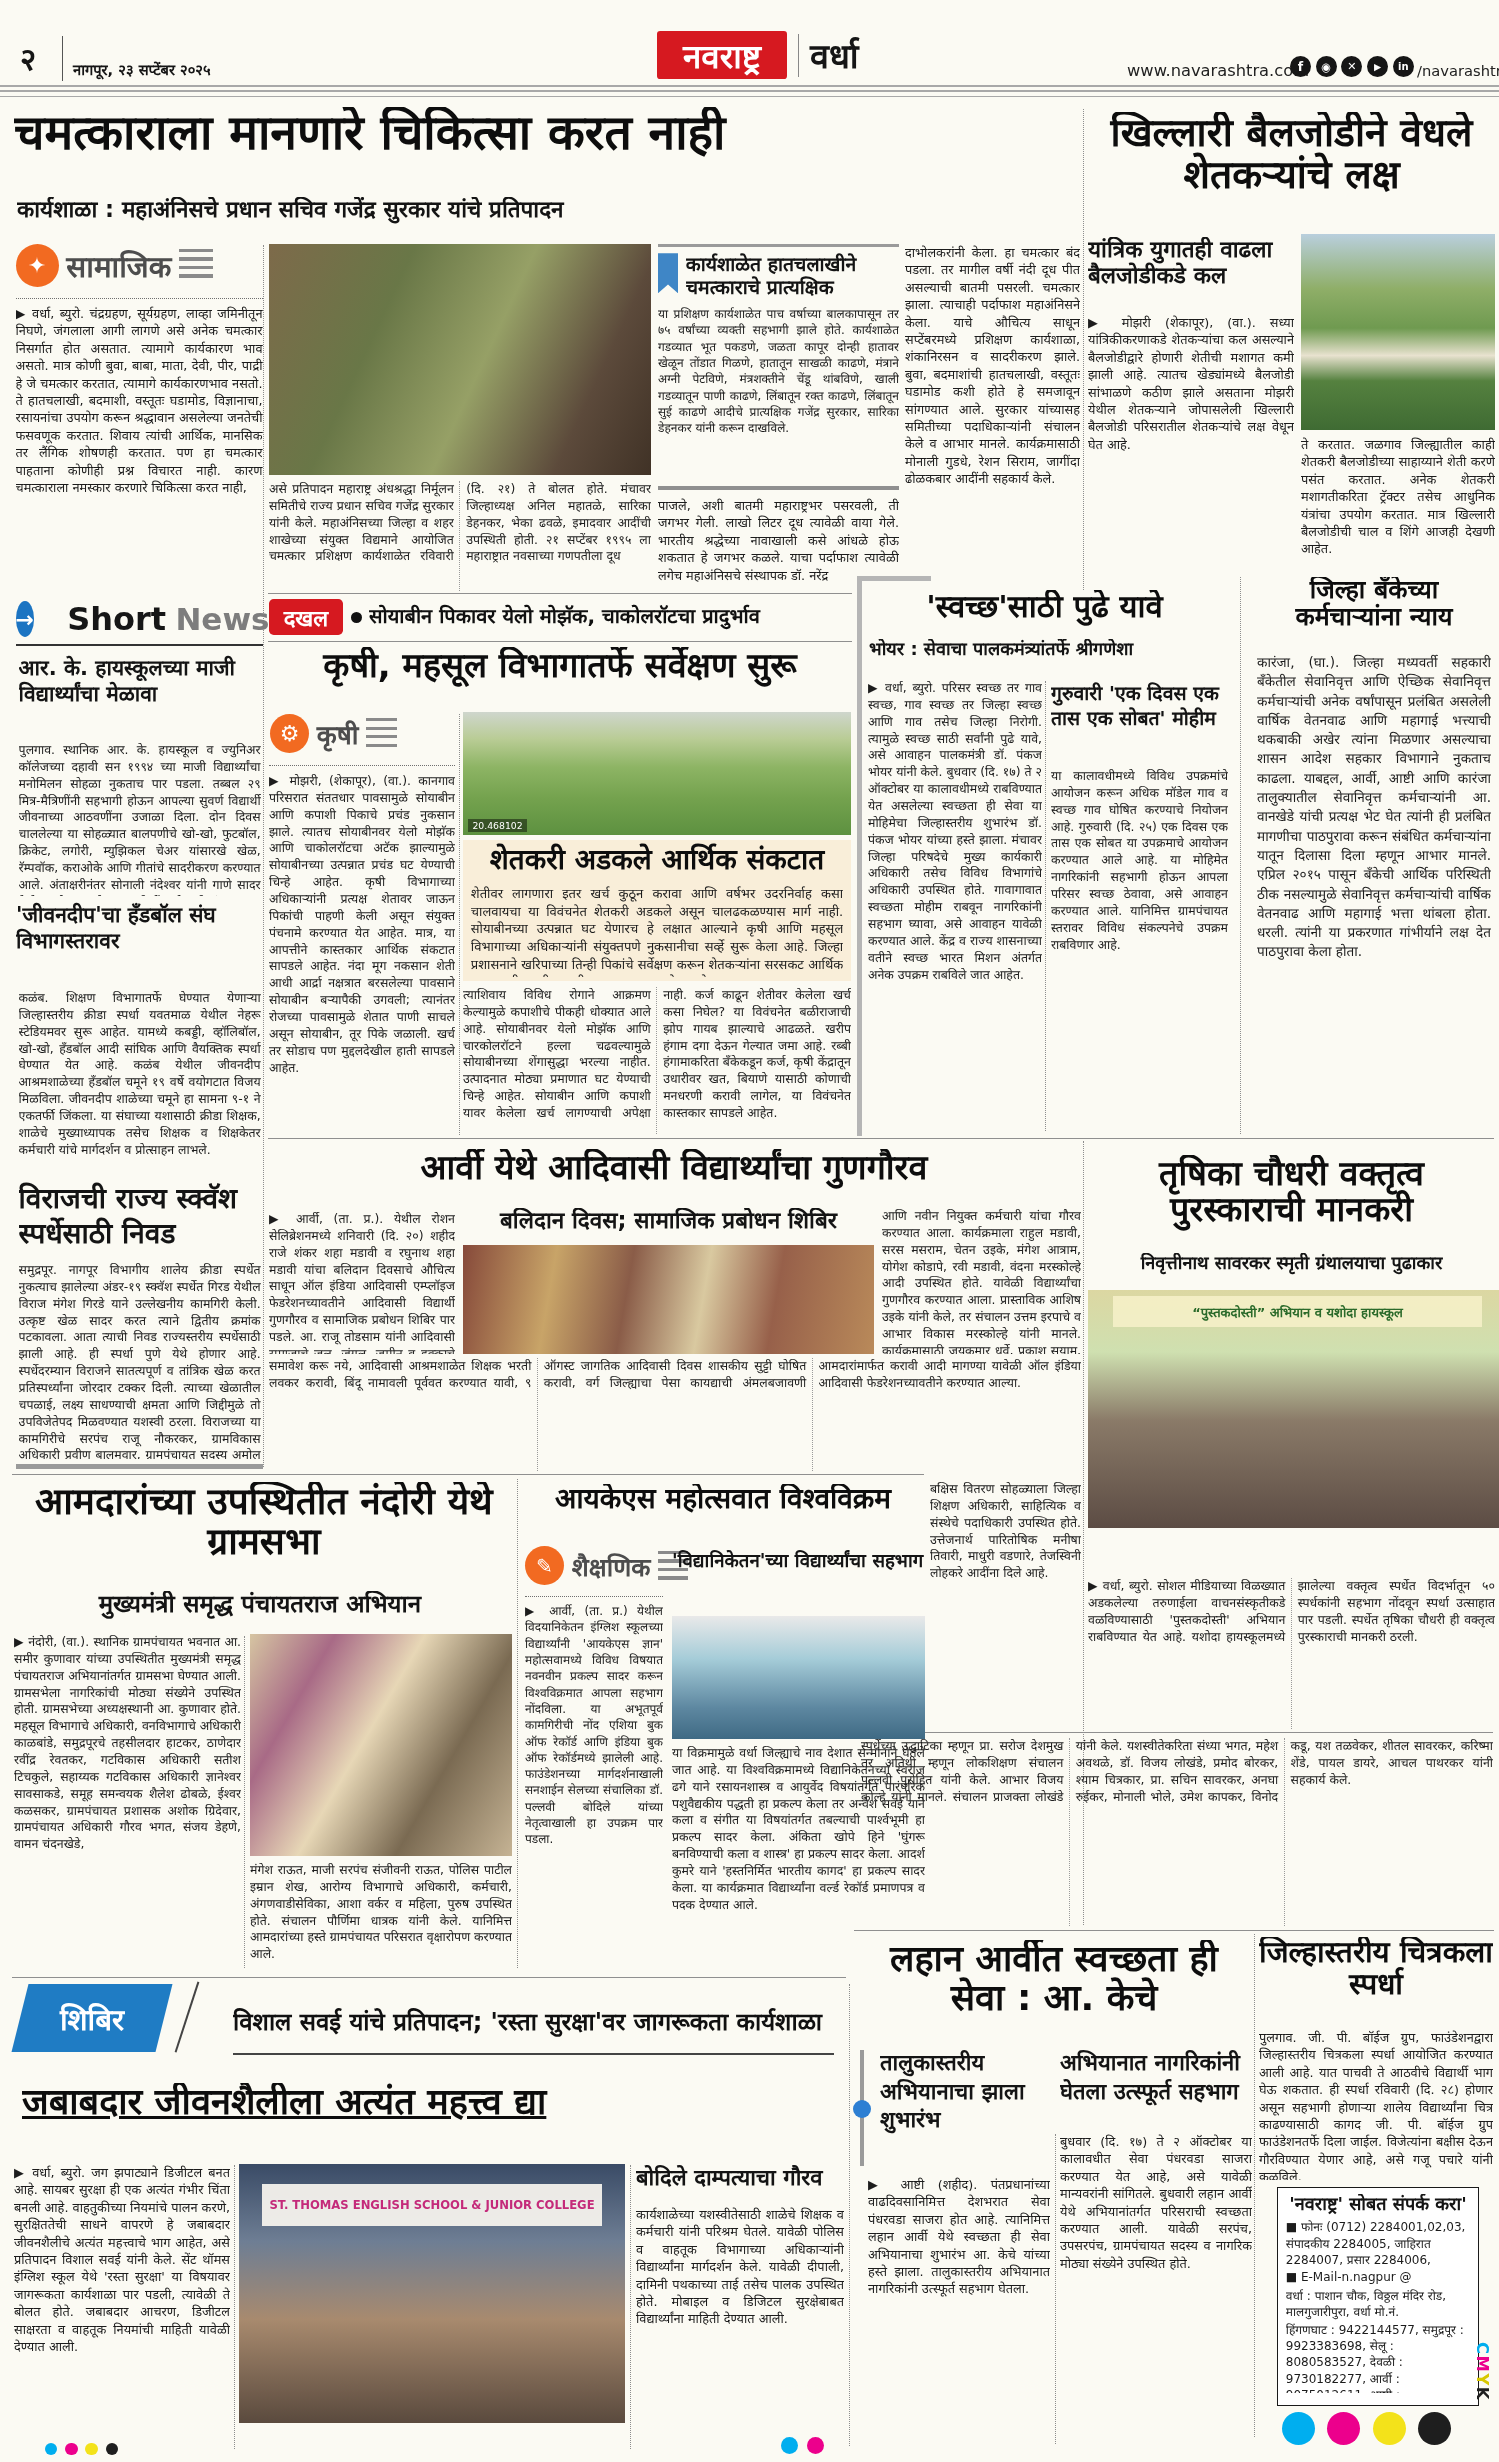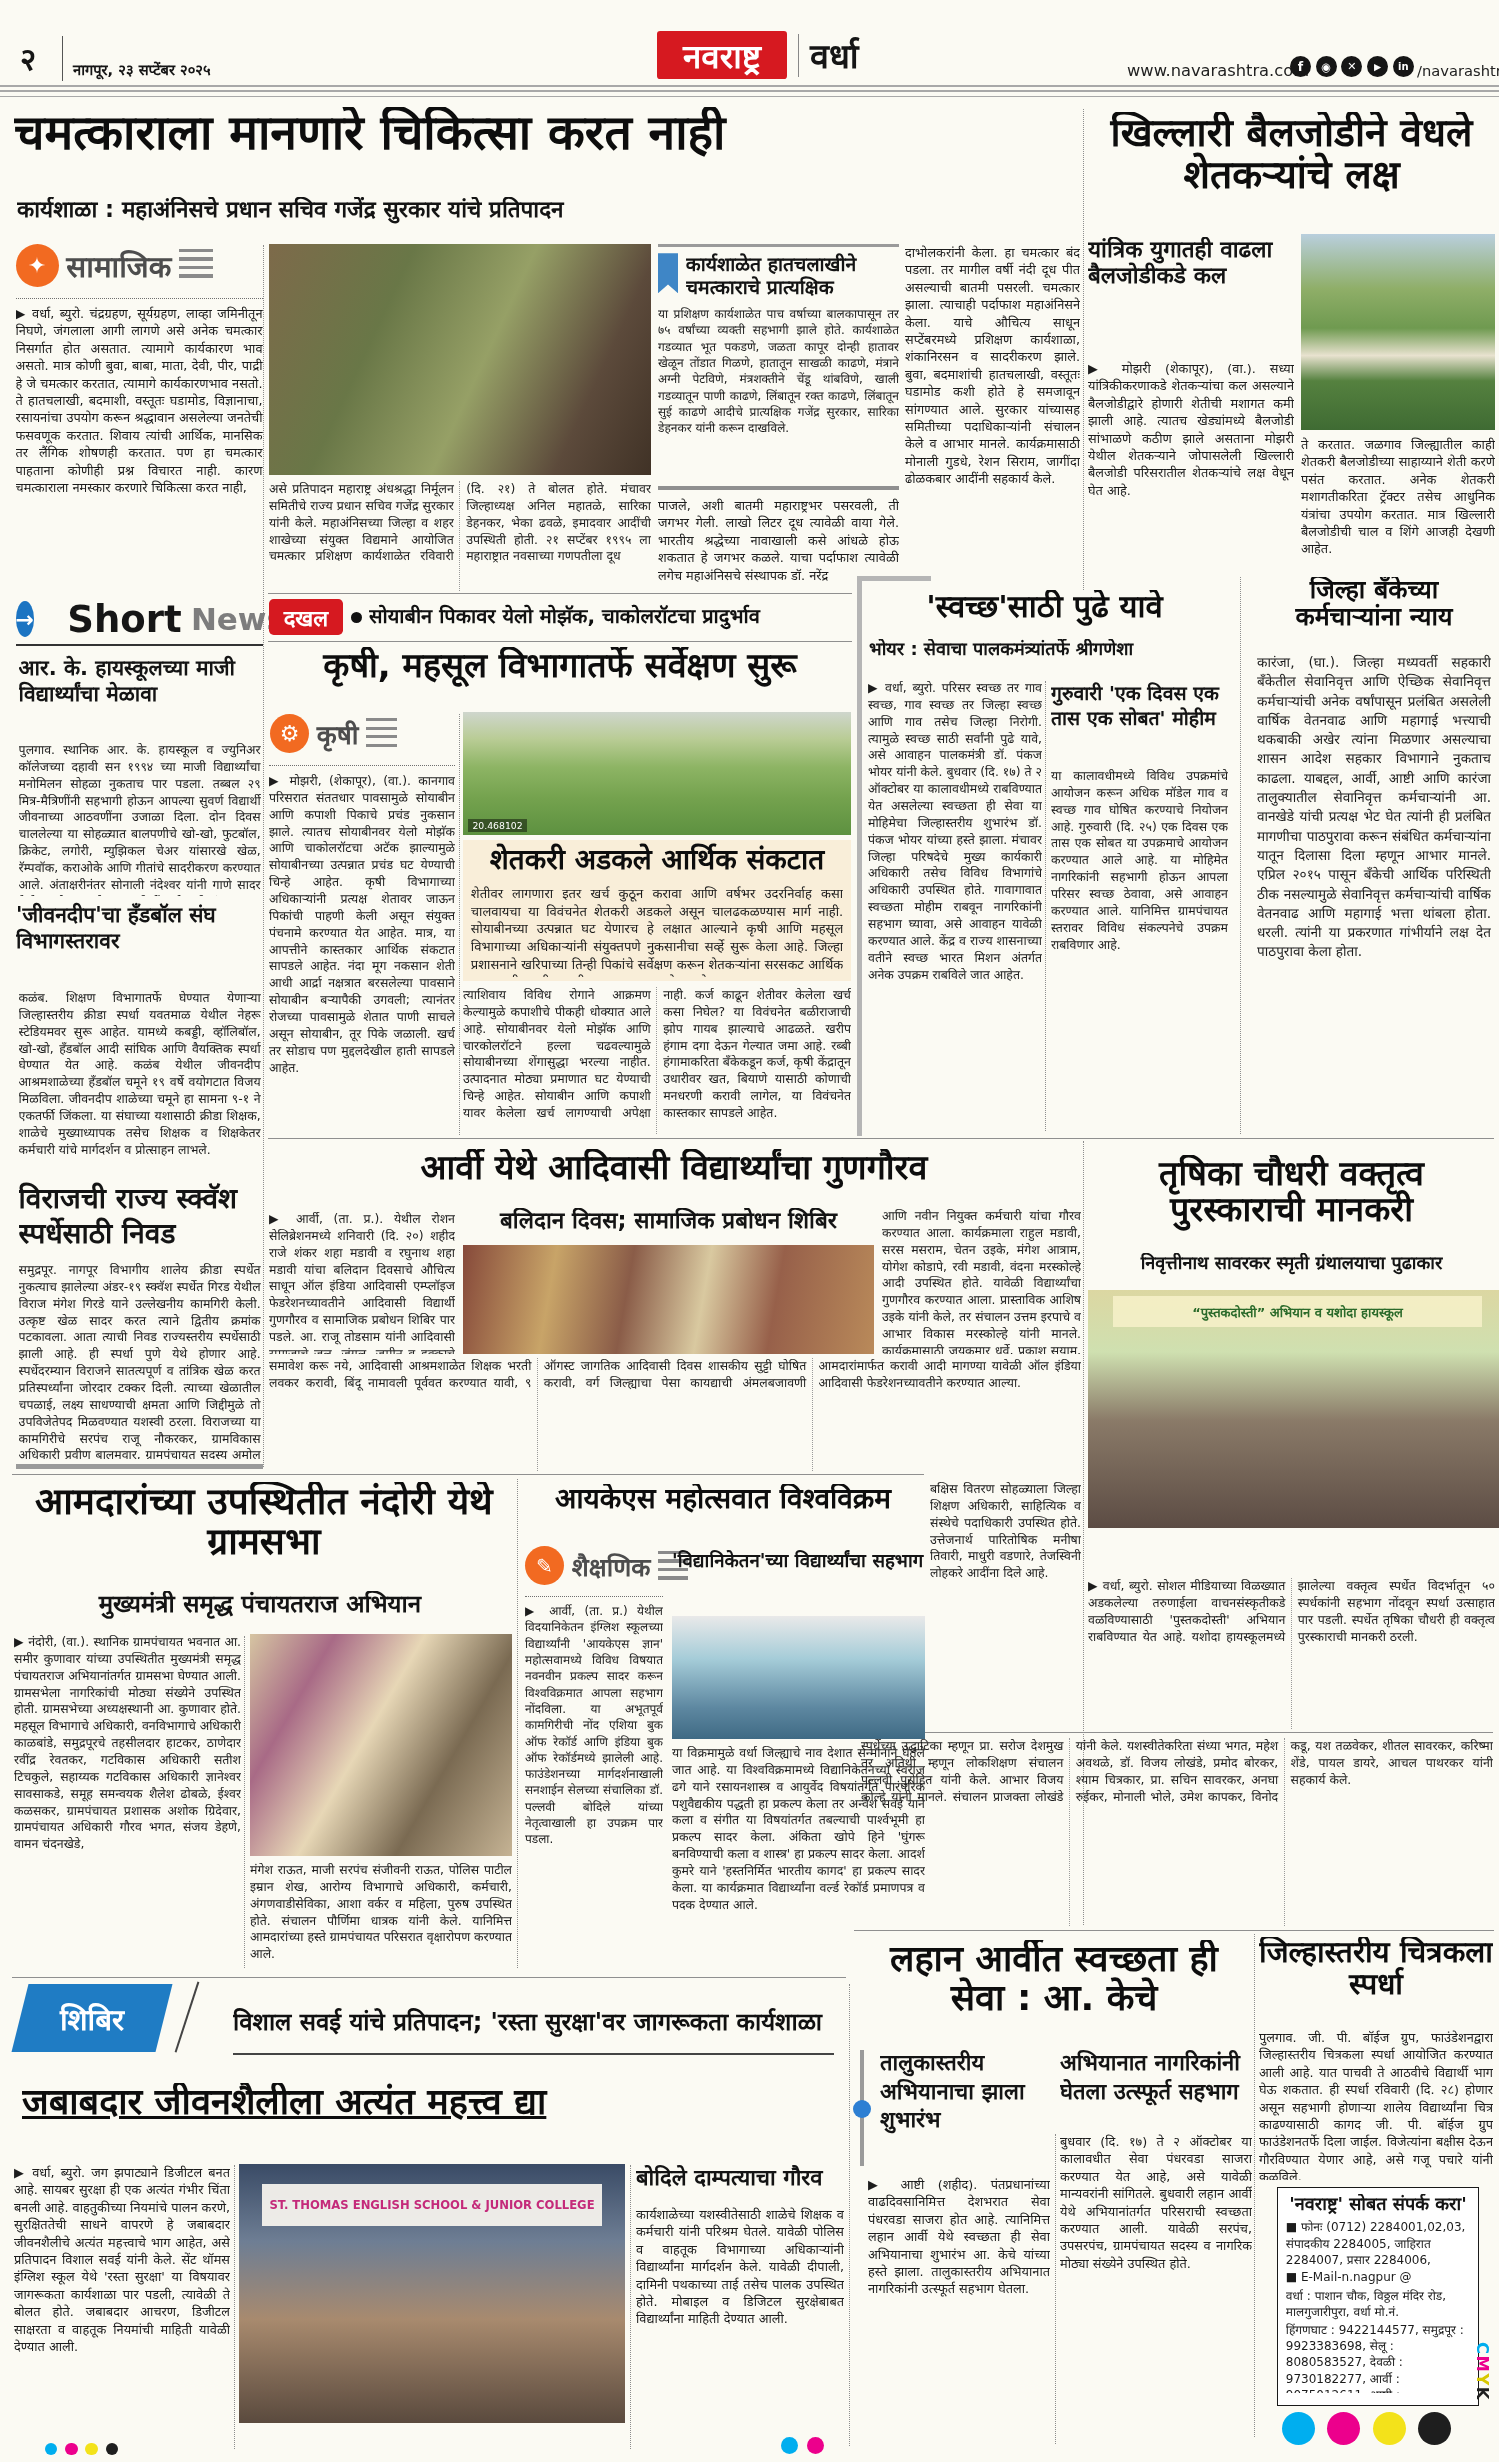--- a/index.html
+++ b/index.html
@@ -84,28 +84,28 @@
     <div class="bt" style="margin-top:6.2px;height:172px;font-size:12px;">या प्रशिक्षण कार्यशाळेत पाच वर्षाच्या बालकापासून तर ७५ वर्षांच्या व्यक्ती सहभागी झाले होते. कार्यशाळेत गडव्यात भूत पकडणे, जळता कापूर दोन्ही हातावर खेळून तोंडात गिळणे, हातातून साखळी काढणे, मंत्राने अग्नी पेटविणे, मंत्रशक्तीने चेंडू थांबविणे, खाली गडव्यातून पाणी काढणे, लिंबातून रक्त काढणे, लिंबातून सुई काढणे आदीचे प्रात्यक्षिक गजेंद्र सुरकार, सारिका डेहनकर यांनी करून दाखविले.</div>
   </div>
   <div class="abs" style="left:658px;top:486px;width:241px;height:3.9px;background:#8f8f8f;"></div>
   <div class="abs bt" style="left:658px;top:497px;width:241px;height:95px;">पाजले, अशी बातमी महाराष्ट्रभर पसरवली, ती जगभर गेली. लाखो लिटर दूध त्यावेळी वाया गेले. भारतीय श्रद्धेच्या नावाखाली कसे आंधळे होऊ शकतात हे जगभर कळले. याचा पर्दाफाश त्यावेळी लगेच महाअंनिसचे संस्थापक डॉ. नरेंद्र</div>
   <div class="abs bt" style="left:905px;top:244px;width:175px;height:348px;">दाभोलकरांनी केला. हा चमत्कार बंद पडला. तर मागील वर्षी नंदी दूध पीत असल्याची बातमी पसरली. चमत्कार झाला. त्याचाही पर्दाफाश महाअंनिसने केला. याचे औचित्य साधून सप्टेंबरमध्ये प्रशिक्षण कार्यशाळा, शंकानिरसन व सादरीकरण झाले. बुवा, बदमाशांची हातचलाखी, वस्तूतः घडामोड कशी होते हे समजावून सांगण्यात आले. सुरकार यांच्यासह समितीच्या पदाधिकाऱ्यांनी संचालन केले व आभार मानले. कार्यक्रमासाठी मोनाली गुडधे, रेशन सिराम, जागींदा ढोळकबार आदींनी सहकार्य केले.</div>
 
   <div class="vsep" style="left:1083px;top:109px;height:481px;"></div>
   <div class="abs hl ctr" style="left:1088px;top:112px;width:407px;height:115px;font-size:39px;">खिल्लारी बैलजोडीने वेधले शेतकऱ्यांचे लक्ष</div>
   <div class="abs sub" style="left:1088px;top:237px;width:206px;height:68px;font-size:22.5px;">यांत्रिक युगातही वाढला बैलजोडीकडे कल</div>
   <div class="photo" style="left:1301px;top:234px;width:194px;height:196px;background:linear-gradient(180deg,#b9cfdd 0%,#8fae68 28%,#6f9a50 48%,#e8e2cf 62%,#55813f 75%,#3f6b33 100%);"></div>
-  <div class="abs bt" style="left:1088px;top:314px;width:206px;height:256px;margin-top:46px;">▶ मोझरी (शेकापूर), (वा.). सध्या यांत्रिकीकरणाकडे शेतकऱ्यांचा कल असल्याने बैलजोडीद्वारे होणारी शेतीची मशागत कमी झाली आहे. त्यातच खेड्यांमध्ये बैलजोडी सांभाळणे कठीण झाले असताना मोझरी येथील शेतकऱ्याने जोपासलेली खिल्लारी बैलजोडी परिसरातील शेतकऱ्यांचे लक्ष वेधून घेत आहे.</div>
+  <div class="abs bt" style="left:1088px;top:314px;width:206px;height:256px;">▶ मोझरी (शेकापूर), (वा.). सध्या यांत्रिकीकरणाकडे शेतकऱ्यांचा कल असल्याने बैलजोडीद्वारे होणारी शेतीची मशागत कमी झाली आहे. त्यातच खेड्यांमध्ये बैलजोडी सांभाळणे कठीण झाले असताना मोझरी येथील शेतकऱ्याने जोपासलेली खिल्लारी बैलजोडी परिसरातील शेतकऱ्यांचे लक्ष वेधून घेत आहे.</div>
   <div class="abs bt" style="left:1301px;top:436px;width:194px;height:133px;">ते करतात. जळगाव जिल्ह्यातील काही शेतकरी बैलजोडीच्या साहाय्याने शेती करणे पसंत करतात. अनेक शेतकरी मशागतीकरिता ट्रॅक्टर तसेच आधुनिक यंत्रांचा उपयोग करतात. मात्र खिल्लारी बैलजोडीची चाल व शिंगे आजही देखणी आहेत.</div>
 
   <div class="vsep" style="left:263px;top:245px;height:1222px;"></div>
 
   <div class="abs" style="left:15.5px;top:594px;width:247px;height:50px;border-bottom:2.3px solid #333;display:flex;align-items:center;gap:9.3px;">
     <div style="width:36px;height:36px;border-radius:50%;background:#1b74c2;color:#fff;font-size:22px;font-weight:bold;display:flex;align-items:center;justify-content:center;">→</div>
-    <span style="font-size:37px;font-weight:bold;color:#161616;margin-left:24px;">Short</span>
+    <span style="font-size:32px;font-weight:bold;color:#161616;margin-left:24px;">Short</span>
     <span style="font-size:31px;font-weight:bold;color:#7d7d7d;">News</span>
   </div>
 
   <div class="abs sub" style="left:18.6px;top:655px;width:242px;height:82px;font-size:21px;line-height:1.25;">आर. के. हायस्कूलच्या माजी विद्यार्थ्यांचा मेळावा</div>
   <div class="abs bt" style="left:18.6px;top:742px;width:242px;height:154px;font-size:12.4px;">पुलगाव. स्थानिक आर. के. हायस्कूल व ज्युनिअर कॉलेजच्या दहावी सन १९९४ च्या माजी विद्यार्थ्यांचा मनोमिलन सोहळा नुकताच पार पडला. तब्बल २९ मित्र-मैत्रिणींनी सहभागी होऊन आपल्या सुवर्ण विद्यार्थी जीवनाच्या आठवणींना उजाळा दिला. दोन दिवस चाललेल्या या सोहळ्यात बालपणीचे खो-खो, फुटबॉल, क्रिकेट, लगोरी, म्युझिकल चेअर यांसारखे खेळ, रॅम्पवॉक, कराओके आणि गीतांचे सादरीकरण करण्यात आले. अंताक्षरीनंतर सोनाली नंदेश्वर यांनी गाणे सादर केले. ज्ञानेश डहाके, प्रणाली टेंभुरणे, श्रीकांत राऊत, विजय नंदेश्वर यांनीही मैत्रीवरची गाणी गाऊन रंगत वाढवली.</div>
 
   <div class="abs sub" style="left:16px;top:902px;width:242px;height:82px;font-size:21px;line-height:1.25;">'जीवनदीप'चा हँडबॉल संघ विभागस्तरावर</div>
   <div class="abs bt" style="left:18.6px;top:990px;width:242px;height:177px;font-size:12.4px;">कळंब. शिक्षण विभागातर्फे घेण्यात येणाऱ्या जिल्हास्तरीय क्रीडा स्पर्धा यवतमाळ येथील नेहरू स्टेडियमवर सुरू आहेत. यामध्ये कबड्डी, व्हॉलिबॉल, खो-खो, हँडबॉल आदी सांघिक आणि वैयक्तिक स्पर्धा घेण्यात येत आहे. कळंब येथील जीवनदीप आश्रमशाळेच्या हँडबॉल चमूने १९ वर्षे वयोगटात विजय मिळविला. जीवनदीप शाळेच्या चमूने हा सामना ९-१ ने एकतर्फी जिंकला. या संघाच्या यशासाठी क्रीडा शिक्षक, शाळेचे मुख्याध्यापक तसेच शिक्षक व शिक्षकेतर कर्मचारी यांचे मार्गदर्शन व प्रोत्साहन लाभले.</div>
 
   <div class="abs sub" style="left:18.6px;top:1173px;width:242px;height:82px;font-size:28px;line-height:1.25;margin-top:8px;">विराजची राज्य स्क्वॅश स्पर्धेसाठी निवड</div>

